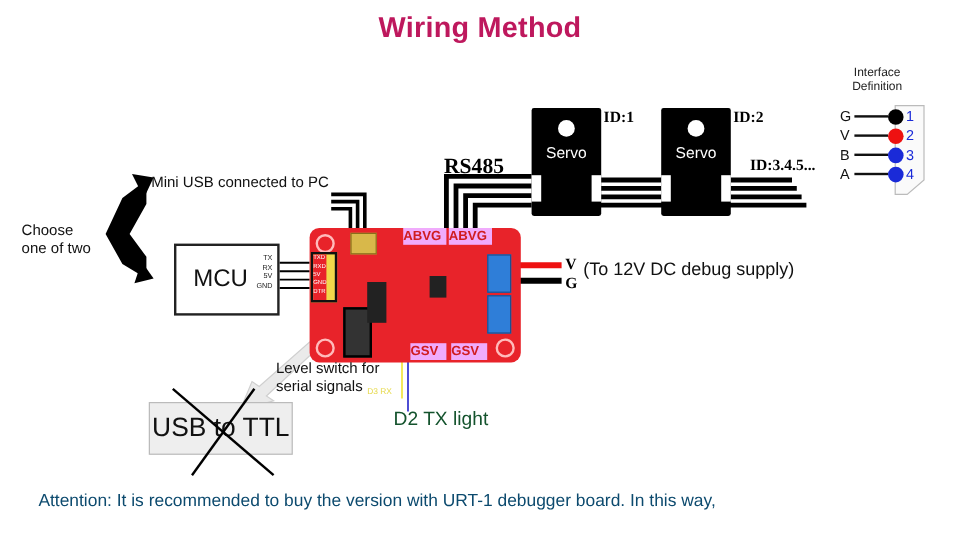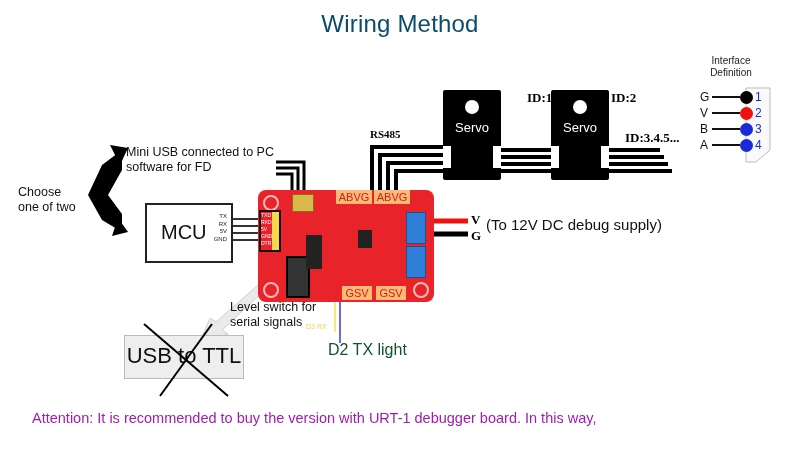--- a/index.html
+++ b/index.html
@@ -1,31 +1,31 @@
 <!DOCTYPE html>
 <html><head>
 <meta charset="utf-8">
 <style>
   html, body { margin:0; padding:0; background:#ffffff; }
   body { width:800px; height:463px; position:relative; overflow:hidden; font-family:"Liberation Sans", sans-serif; }
   .abs { position:absolute; }
-  .title { left:0; width:800px; top:10px; text-align:center; font-size:24px; font-weight:normal; color:#0c4a6e; letter-spacing:0.2px; }
+  .title { left:0; width:800px; top:10px; text-align:center; font-size:24px; font-weight:bold; color:#be185d; letter-spacing:0.2px; }
   .txt { color:#111; font-size:12.5px; line-height:15px; }
   .serif { font-family:"Liberation Serif", serif; font-weight:bold; }
   .servo { background:#000; color:#fff; border-radius:2px; }
   .servo .dot { position:absolute; left:50%; top:10px; width:14px; height:14px; margin-left:-7px; border-radius:50%; background:#fff; }
   .servo .lbl { position:absolute; left:0; right:0; top:30px; text-align:center; font-size:13px; }
   .servo .port { position:absolute; width:8px; height:22px; background:#fff; top:56px; }
   .mcu { border:2px solid #222; background:#fff; }
   .mcu .name { position:absolute; left:14px; top:16px; font-size:20px; color:#111; }
   .pins { position:absolute; right:4px; top:8px; font-size:6px; line-height:7.5px; text-align:right; color:#222; }
   .usb { background:#eee; border:1px solid #bbb; font-size:22px; color:#111; text-align:center; line-height:40px; }
-  .attention { color:#a21caf; font-size:14.5px; line-height:20px; left:32px; top:408px; }
+  .attention { color:#0c4a6e; font-size:14.5px; line-height:20px; left:32px; top:408px; }
   .board { background:#e8232a; border-radius:8px; }
-  .conn-label { background:#fdba74; color:#d01c20; font-size:11px; text-align:center; line-height:14px; }
+  .conn-label { background:#f0abfc; color:#d01c20; font-size:11px; text-align:left; line-height:14px;font-weight:bold; }
   .pinhdr { background:#f2d84a; border:2px solid #111; }
   .terminal { background:#2f7ed8; border:1px solid #1c4f90; }
   .ifdef-title { font-size:10px; line-height:12px; text-align:center; color:#222; }
   .if-row { font-size:12px; color:#111; height:16px; line-height:16px; }
   .if-num { font-size:12px; color:#1a2ad8; }
 </style>
 </head>
 <body>
 
 <div class="abs title">Wiring Method</div>
@@ -81,21 +81,20 @@
   <path d="M746,88 L770,88 L770,150 L756,162 L746,162 Z" fill="#fafafa" stroke="#bbb" stroke-width="1"></path>
 </svg>
 
 <div class="abs txt" style="left:18px;top:165px;margin-top:20px;">
   <div>Choose</div>
   <div>one of two</div>
 </div>
 
 <div class="abs txt" style="left:126px;top:145px;">
   <div>Mini USB connected to PC</div>
-  <div>software for FD</div>
 </div>
 
 <div class="abs mcu" style="left:145px;top:203px;width:84px;height:56px;">
   <div class="name">MCU</div>
   <div class="pins">
     <div>TX</div>
     <div>RX</div>
     <div>5V</div>
     <div>GND</div>
   </div>
@@ -142,29 +141,29 @@
 <div class="abs" style="left:328px;top:341px;font-size:16px;color:#14532d;">D2 TX light</div>
 
 <div class="abs usb" style="left:124px;top:335px;width:118px;height:42px;">
   <span>USB to TTL</span>
 </div>
 <svg class="abs" style="left:140px;top:320px" width="100" height="80">
   <line x1="4" y1="4" x2="88" y2="76" stroke="#000" stroke-width="2"></line>
   <line x1="72" y1="4" x2="20" y2="76" stroke="#000" stroke-width="2"></line>
 </svg>
 
-<div class="abs serif" style="left:370px;top:128px;font-size:11px;">RS485</div>
+<div class="abs serif" style="left:370px;top:128px;font-size:18px;">RS485</div>
 
 <div class="abs servo" style="left:443px;top:90px;width:58px;height:90px;">
   <div class="dot"></div>
   <div class="lbl">Servo</div>
   <div class="port" style="left:0px;"></div>
   <div class="port" style="right:0px;"></div>
 </div>
-<div class="abs serif" style="left:527px;top:90px;font-size:13px;">ID:1</div>
+<div class="abs serif" style="left:503px;top:90px;font-size:13px;">ID:1</div>
 
 <div class="abs servo" style="left:551px;top:90px;width:58px;height:90px;">
   <div class="dot"></div>
   <div class="lbl">Servo</div>
   <div class="port" style="left:0px;"></div>
   <div class="port" style="right:0px;"></div>
 </div>
 <div class="abs serif" style="left:611px;top:90px;font-size:13px;">ID:2</div>
 
 <div class="abs serif" style="left:625px;top:130px;font-size:13px;">ID:3.4.5...</div>

